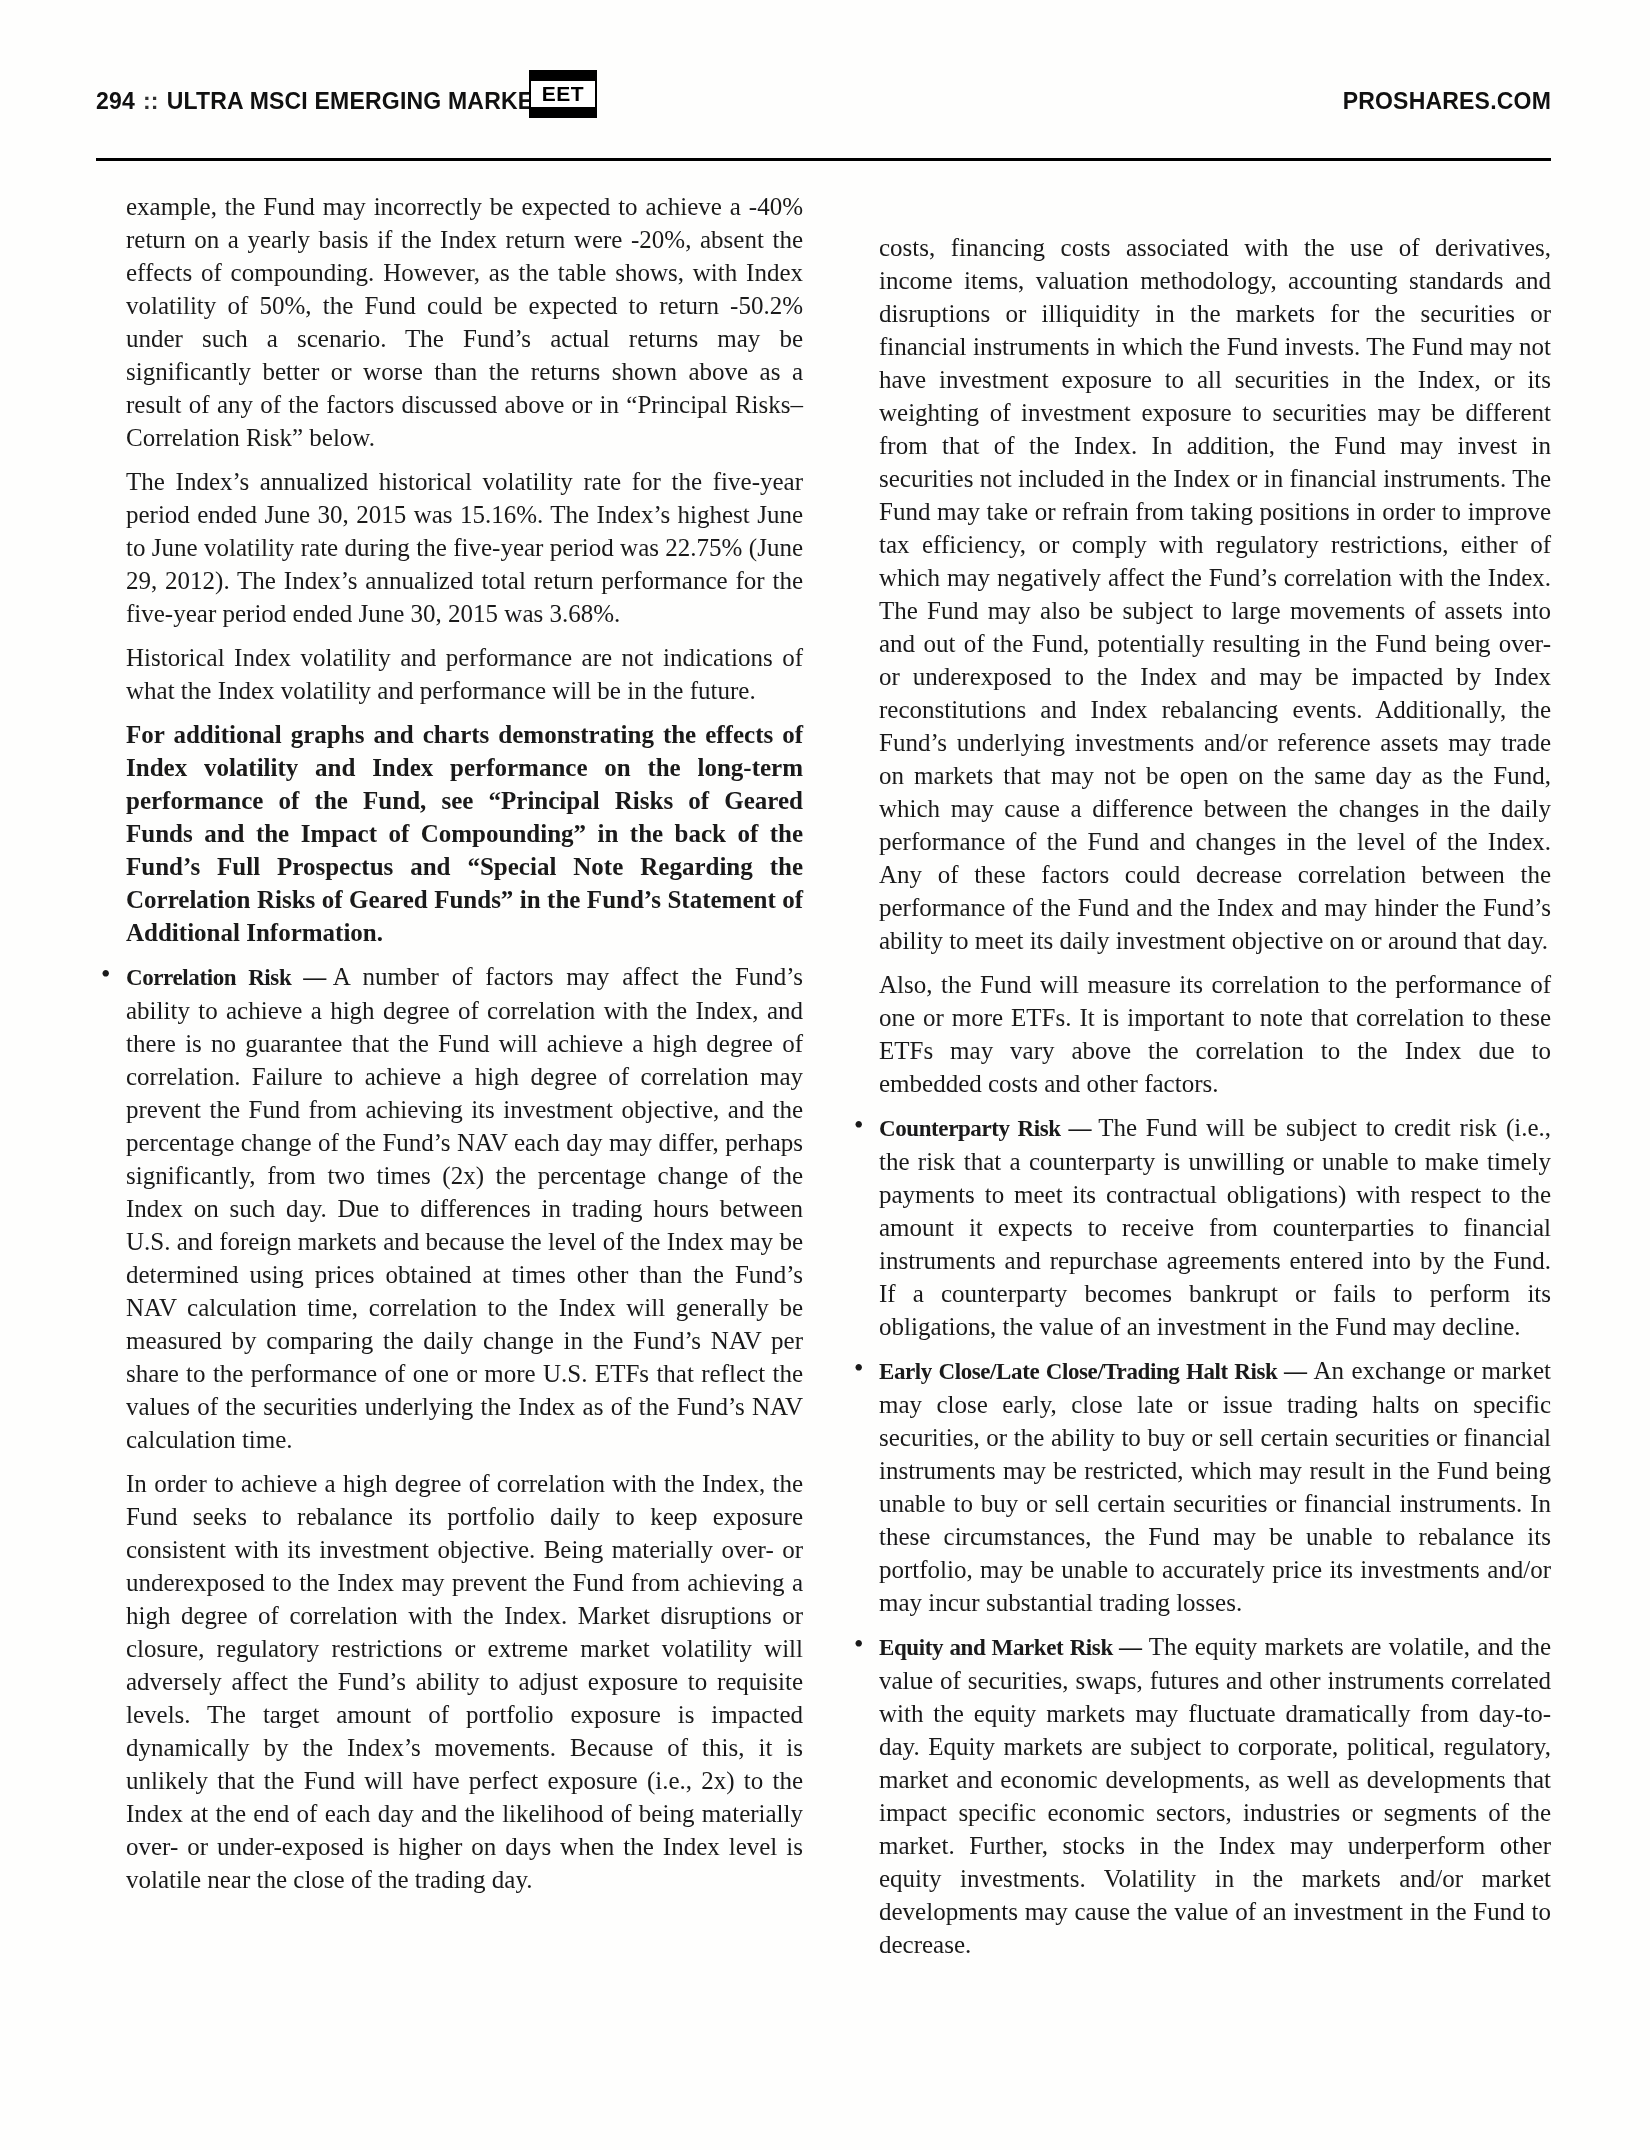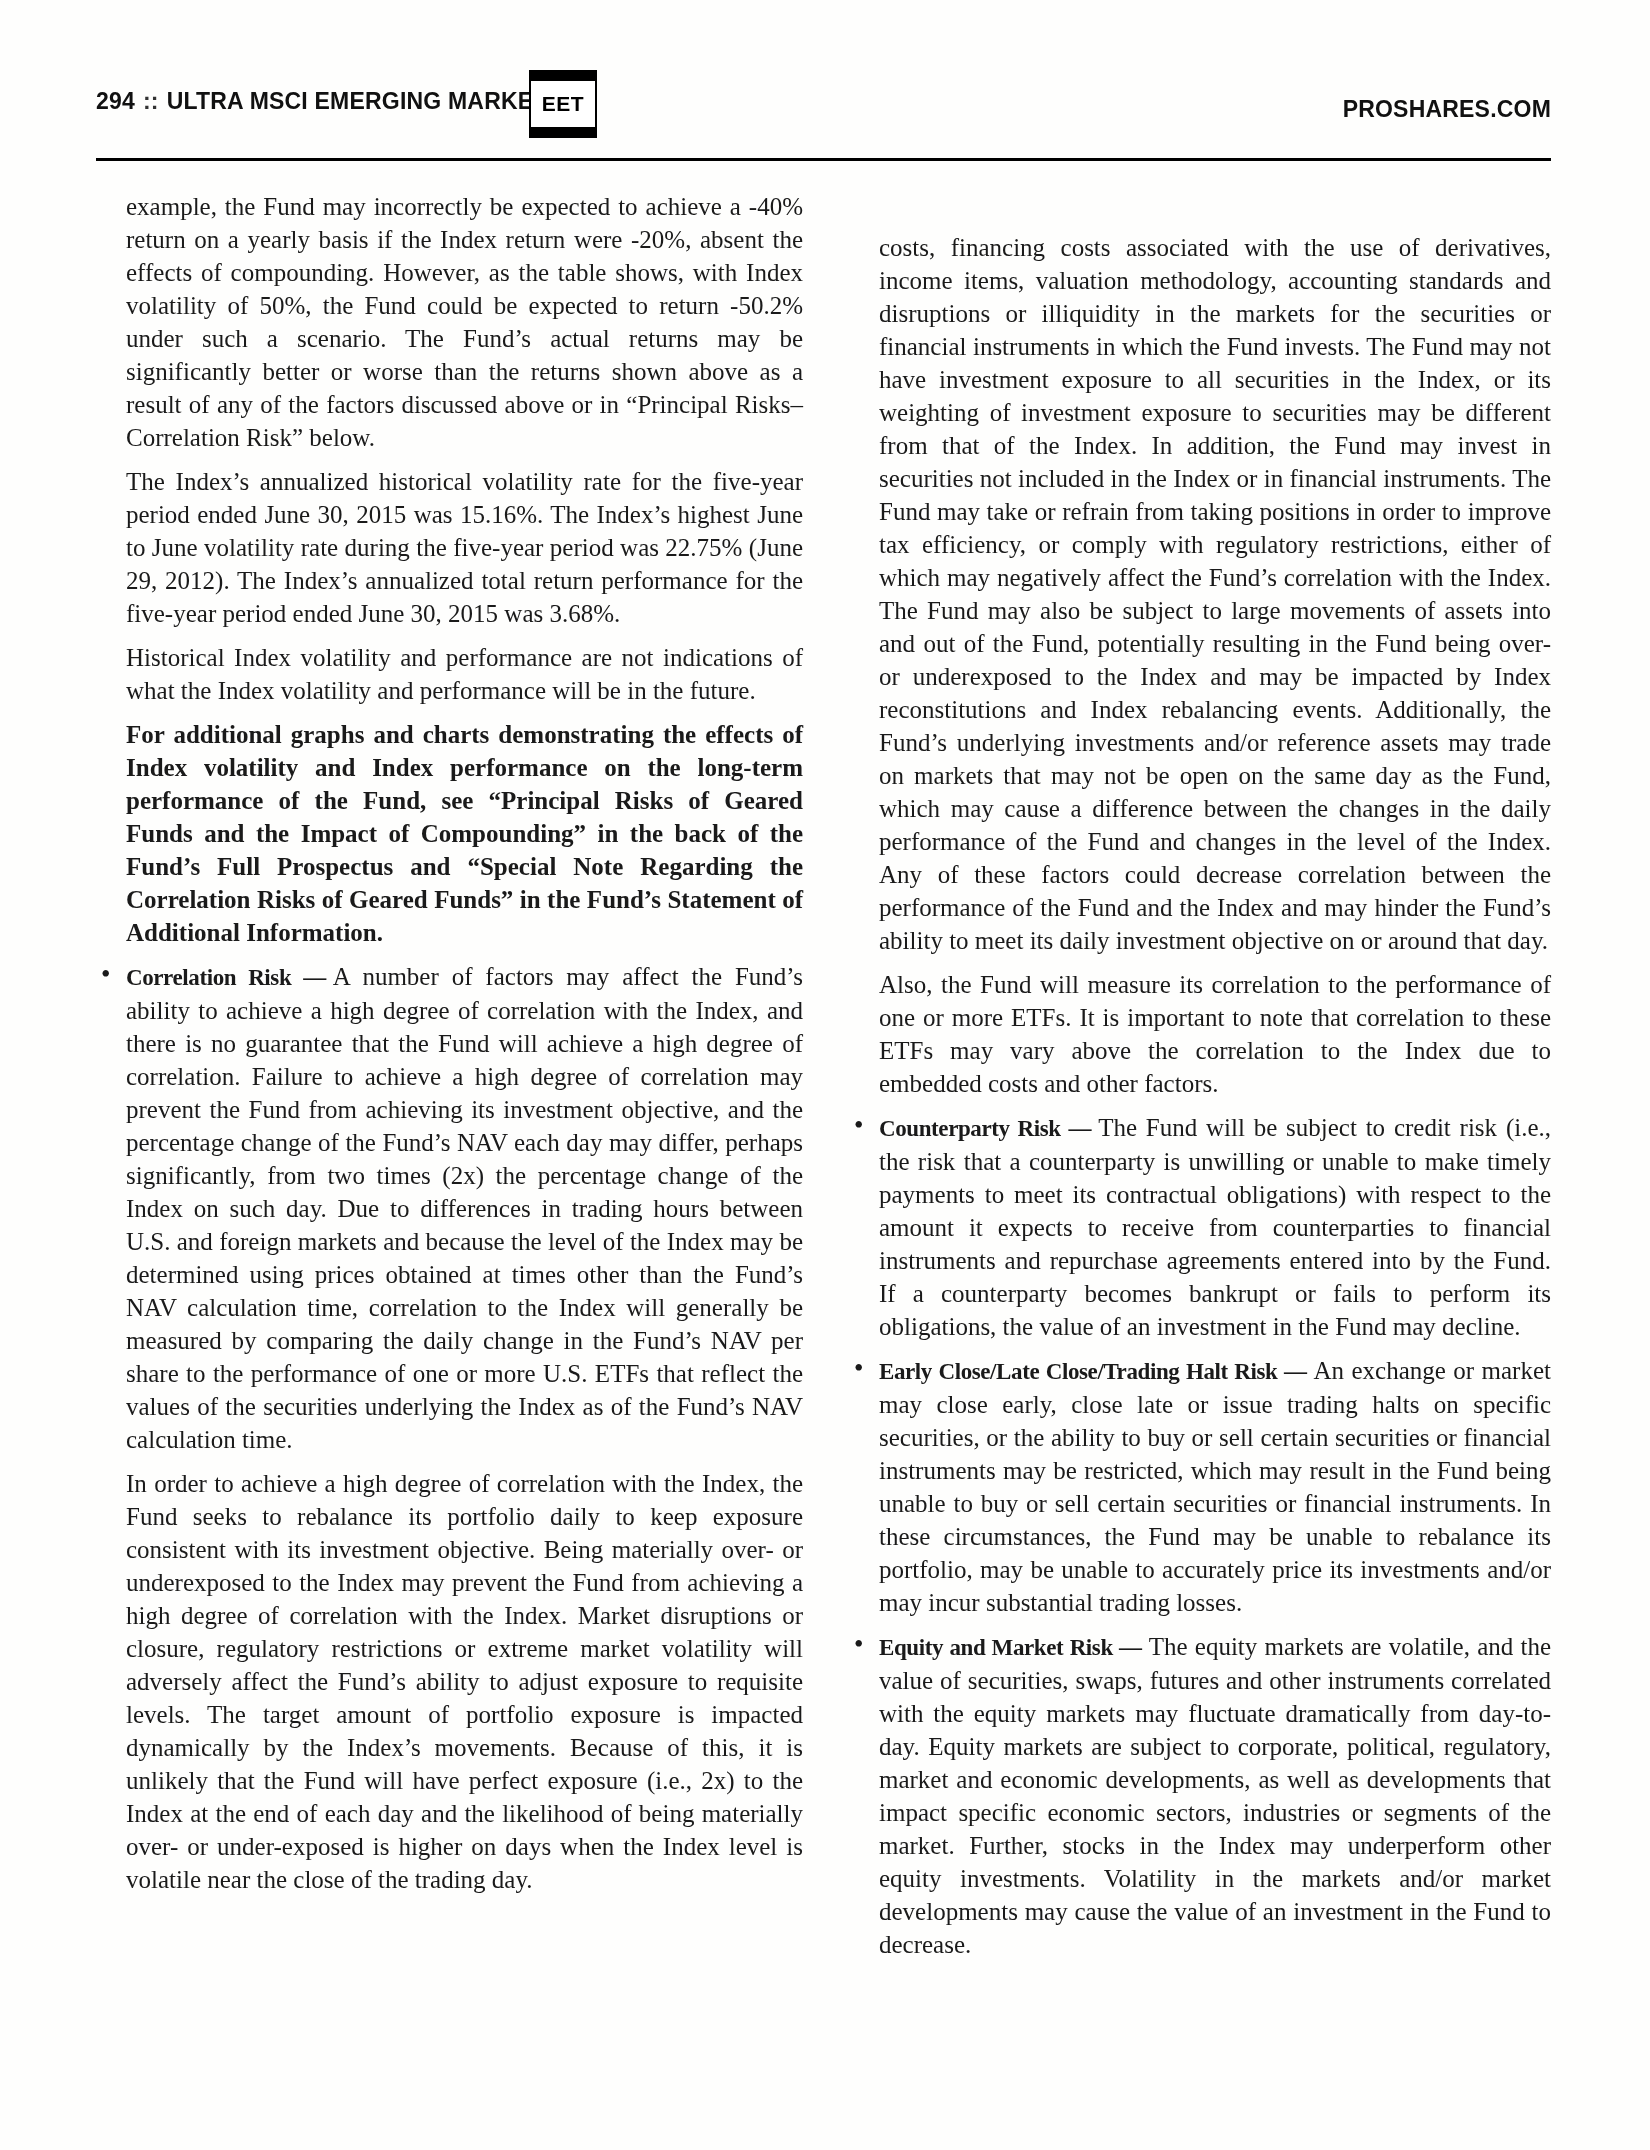--- a/index.html
+++ b/index.html
@@ -20,29 +20,29 @@
   }
   .header-left {
     position: absolute; left: 0; top: 88px;
     font-family: "Liberation Sans", sans-serif;
     font-weight: bold; font-size: 23px; color: #111;
     letter-spacing: 0.2px;
     white-space: nowrap;
   }
   .header-sep { color: #333; margin: 0 8px; }
   .header-right {
-    position: absolute; right: 0; top: 96px;
+    position: absolute; right: 0; top: 88px;
     font-family: "Liberation Sans", sans-serif;
     font-weight: bold; font-size: 23px; color: #111;
     letter-spacing: 0.2px;
     text-align: right;
   }
   .ticker-box {
     position: absolute; left: 433px; top: 70px;
-    width: 68px; height: 68px;
+    width: 68px; height: 48px;
     border-top: 11px solid #000;
     border-bottom: 11px solid #000;
     border-left: 2px solid #000;
     border-right: 2px solid #000;
     background: #fff;
     display: flex; align-items: center; justify-content: center;
     font-family: "Liberation Sans", sans-serif;
     font-weight: bold; font-size: 21px; letter-spacing: 0.5px;
     color: #000;
   }

